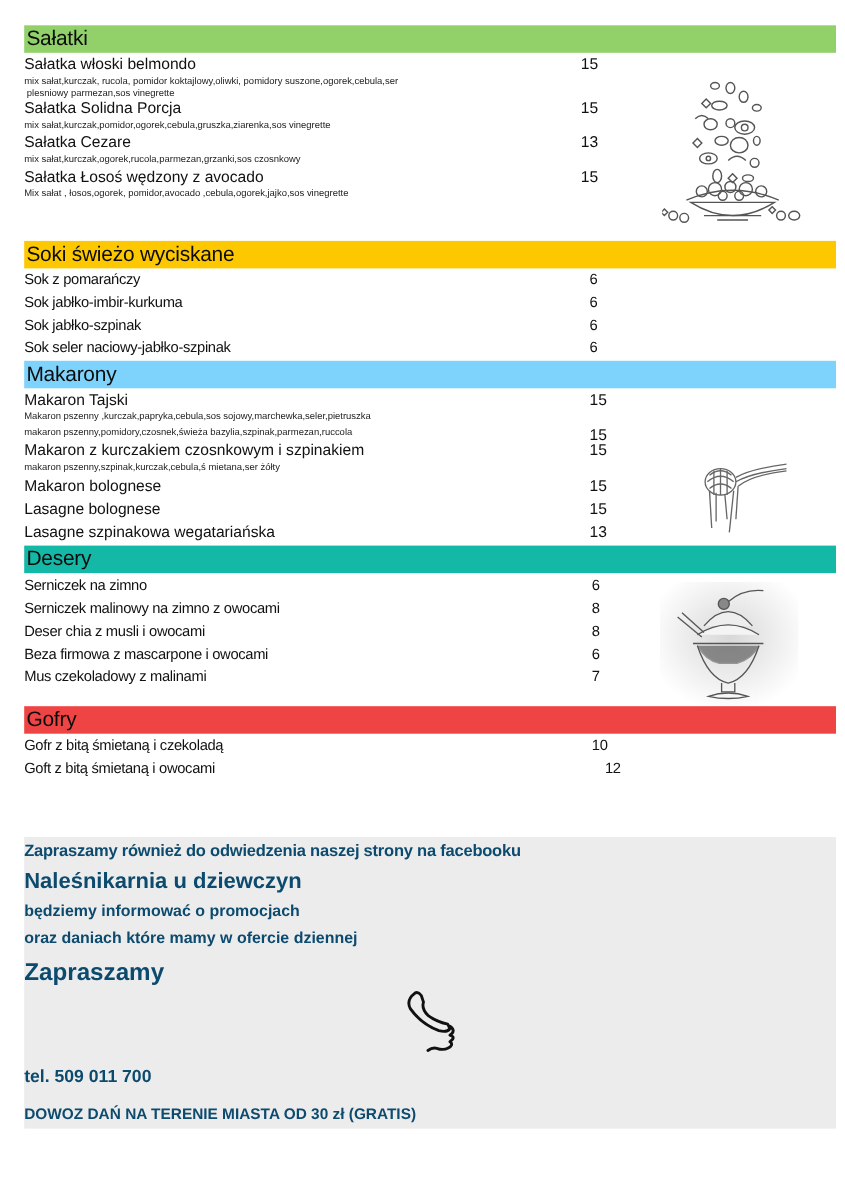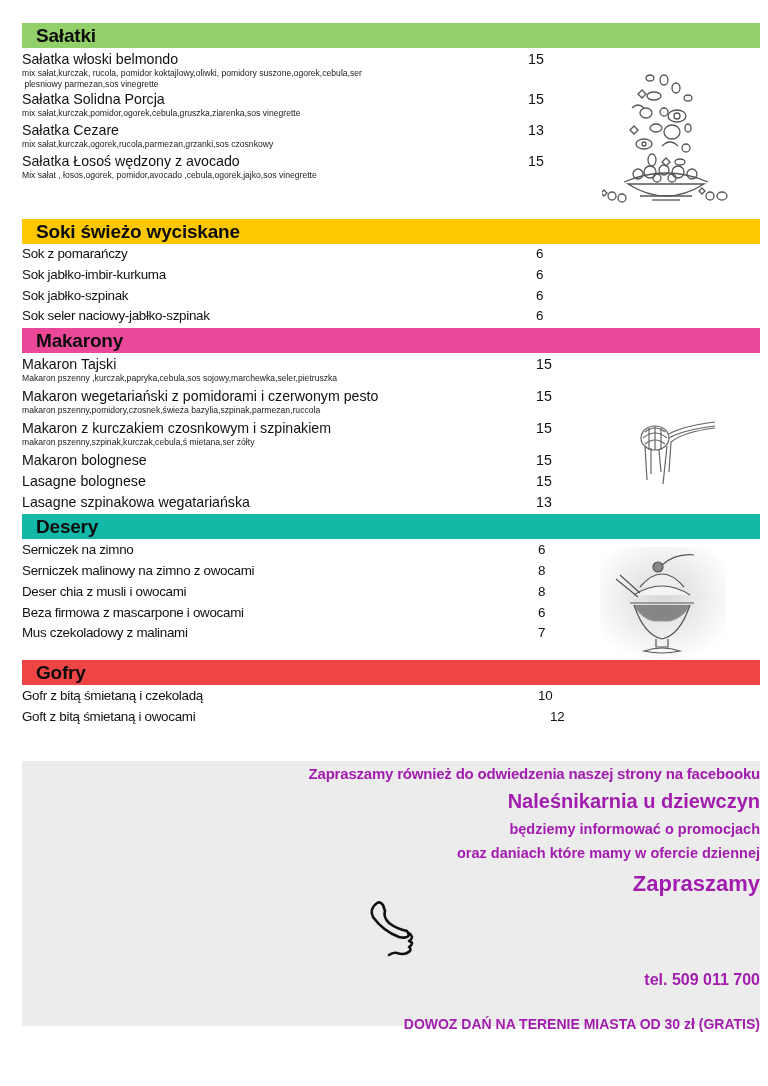--- a/index.html
+++ b/index.html
@@ -2,42 +2,42 @@
 <html><head>
 <meta charset="utf-8">
 <style>
   html, body { margin: 0; padding: 0; }
   body {
     width: 768px; height: 1086px; background: #ffffff; position: relative; overflow: hidden;
     font-family: "Liberation Sans", "DejaVu Sans", sans-serif; color: #111;
   }
   .page { position: absolute; left: 22px; top: 23px; width: 738px; }
   .bar {
-    height: 25px; line-height: 25px; font-weight: bold; font-size: 19px;
-    padding-left: 14px; color: #0c0c0c; letter-spacing: -0.2px;
+    height: 25px; line-height: 25px; font-weight: normal; font-size: 19px;
+    padding-left: 2px; color: #0c0c0c; letter-spacing: -0.2px;
   }
   .section { position: relative; }
   .row { position: relative; }
   .name { font-size: 14.2px; line-height: 18px; white-space: nowrap; }
   .desc { font-size: 8.6px; line-height: 11px; color: #222; white-space: pre; }
   .price { position: absolute; top: 0; font-size: 14.2px; line-height: 18px; }
   .narrow .name, .narrow .price { font-size: 13.4px; line-height: 20.8px; letter-spacing: -0.3px; }
   .illus { position: absolute; }
   .footer {
     position: absolute; left: 22px; top: 761px; width: 738px; height: 265px;
-    background: #ececec; text-align: right; font-weight: bold; color: #a21caf;
+    background: #ececec; text-align: left; font-weight: bold; color: #0c4a6e;
   }
   .f1 { position: absolute; left: 0; right: 0; top: 4px; font-size: 15px; letter-spacing: -0.2px; }
   .f2 { position: absolute; left: 0; right: 0; top: 29px; font-size: 20px; }
   .f3 { position: absolute; left: 0; right: 0; top: 60px; font-size: 14.5px; }
   .f4 { position: absolute; left: 0; right: 0; top: 84px; font-size: 14.5px; }
   .f5 { position: absolute; left: 0; right: 0; top: 110px; font-size: 22px; }
   .phone-icon { position: absolute; left: 345px; top: 138px; }
   .f6 { position: absolute; left: 0; right: 0; top: 210px; font-size: 16px; }
-  .f7 { position: absolute; left: 0; right: 0; top: 255px; font-size: 14px; }
+  .f7 { position: absolute; left: 0; right: 0; top: 243px; font-size: 14px; }
 </style>
 </head>
 <body>
 
 <div class="page">
 
   <div class="section" style="height:185px;">
     <div class="bar" style="background:#92d06a;">Sałatki</div>
     <div class="row" style="margin-top:2px;">
       <div class="name">Sałatka włoski belmondo</div>
@@ -118,28 +118,27 @@
       <div class="name">Sok jabłko-szpinak</div>
       <div class="price" style="left:514px;">6</div>
     </div>
     <div class="row">
       <div class="name">Sok seler naciowy-jabłko-szpinak</div>
       <div class="price" style="left:514px;">6</div>
     </div>
   </div>
 
   <div class="section" style="margin-top:1px;">
-    <div class="bar" style="background:#ec4899;">Makarony</div>
+    <div class="bar" style="background:#7dd3fc;">Makarony</div>
     <div class="row" style="margin-top:2px;">
       <div class="name">Makaron Tajski</div>
       <div class="desc">Makaron pszenny ,kurczak,papryka,cebula,sos sojowy,marchewka,seler,pietruszka</div>
       <div class="price" style="left:514px;">15</div>
     </div>
     <div class="row" style="margin-top:3px;">
-      <div class="name">Makaron wegetariański z pomidorami  i czerwonym pesto</div>
       <div class="desc">makaron pszenny,pomidory,czosnek,świeża bazylia,szpinak,parmezan,ruccola</div>
       <div class="price" style="left:514px;">15</div>
     </div>
     <div class="row" style="margin-top:3px;">
       <div class="name">Makaron z kurczakiem czosnkowym i szpinakiem</div>
       <div class="desc">makaron pszenny,szpinak,kurczak,cebula,ś mietana,ser żółty</div>
       <div class="price" style="left:514px;">15</div>
     </div>
     <div class="row" style="margin-top:3px;">
       <div class="name">Makaron bolognese</div>

